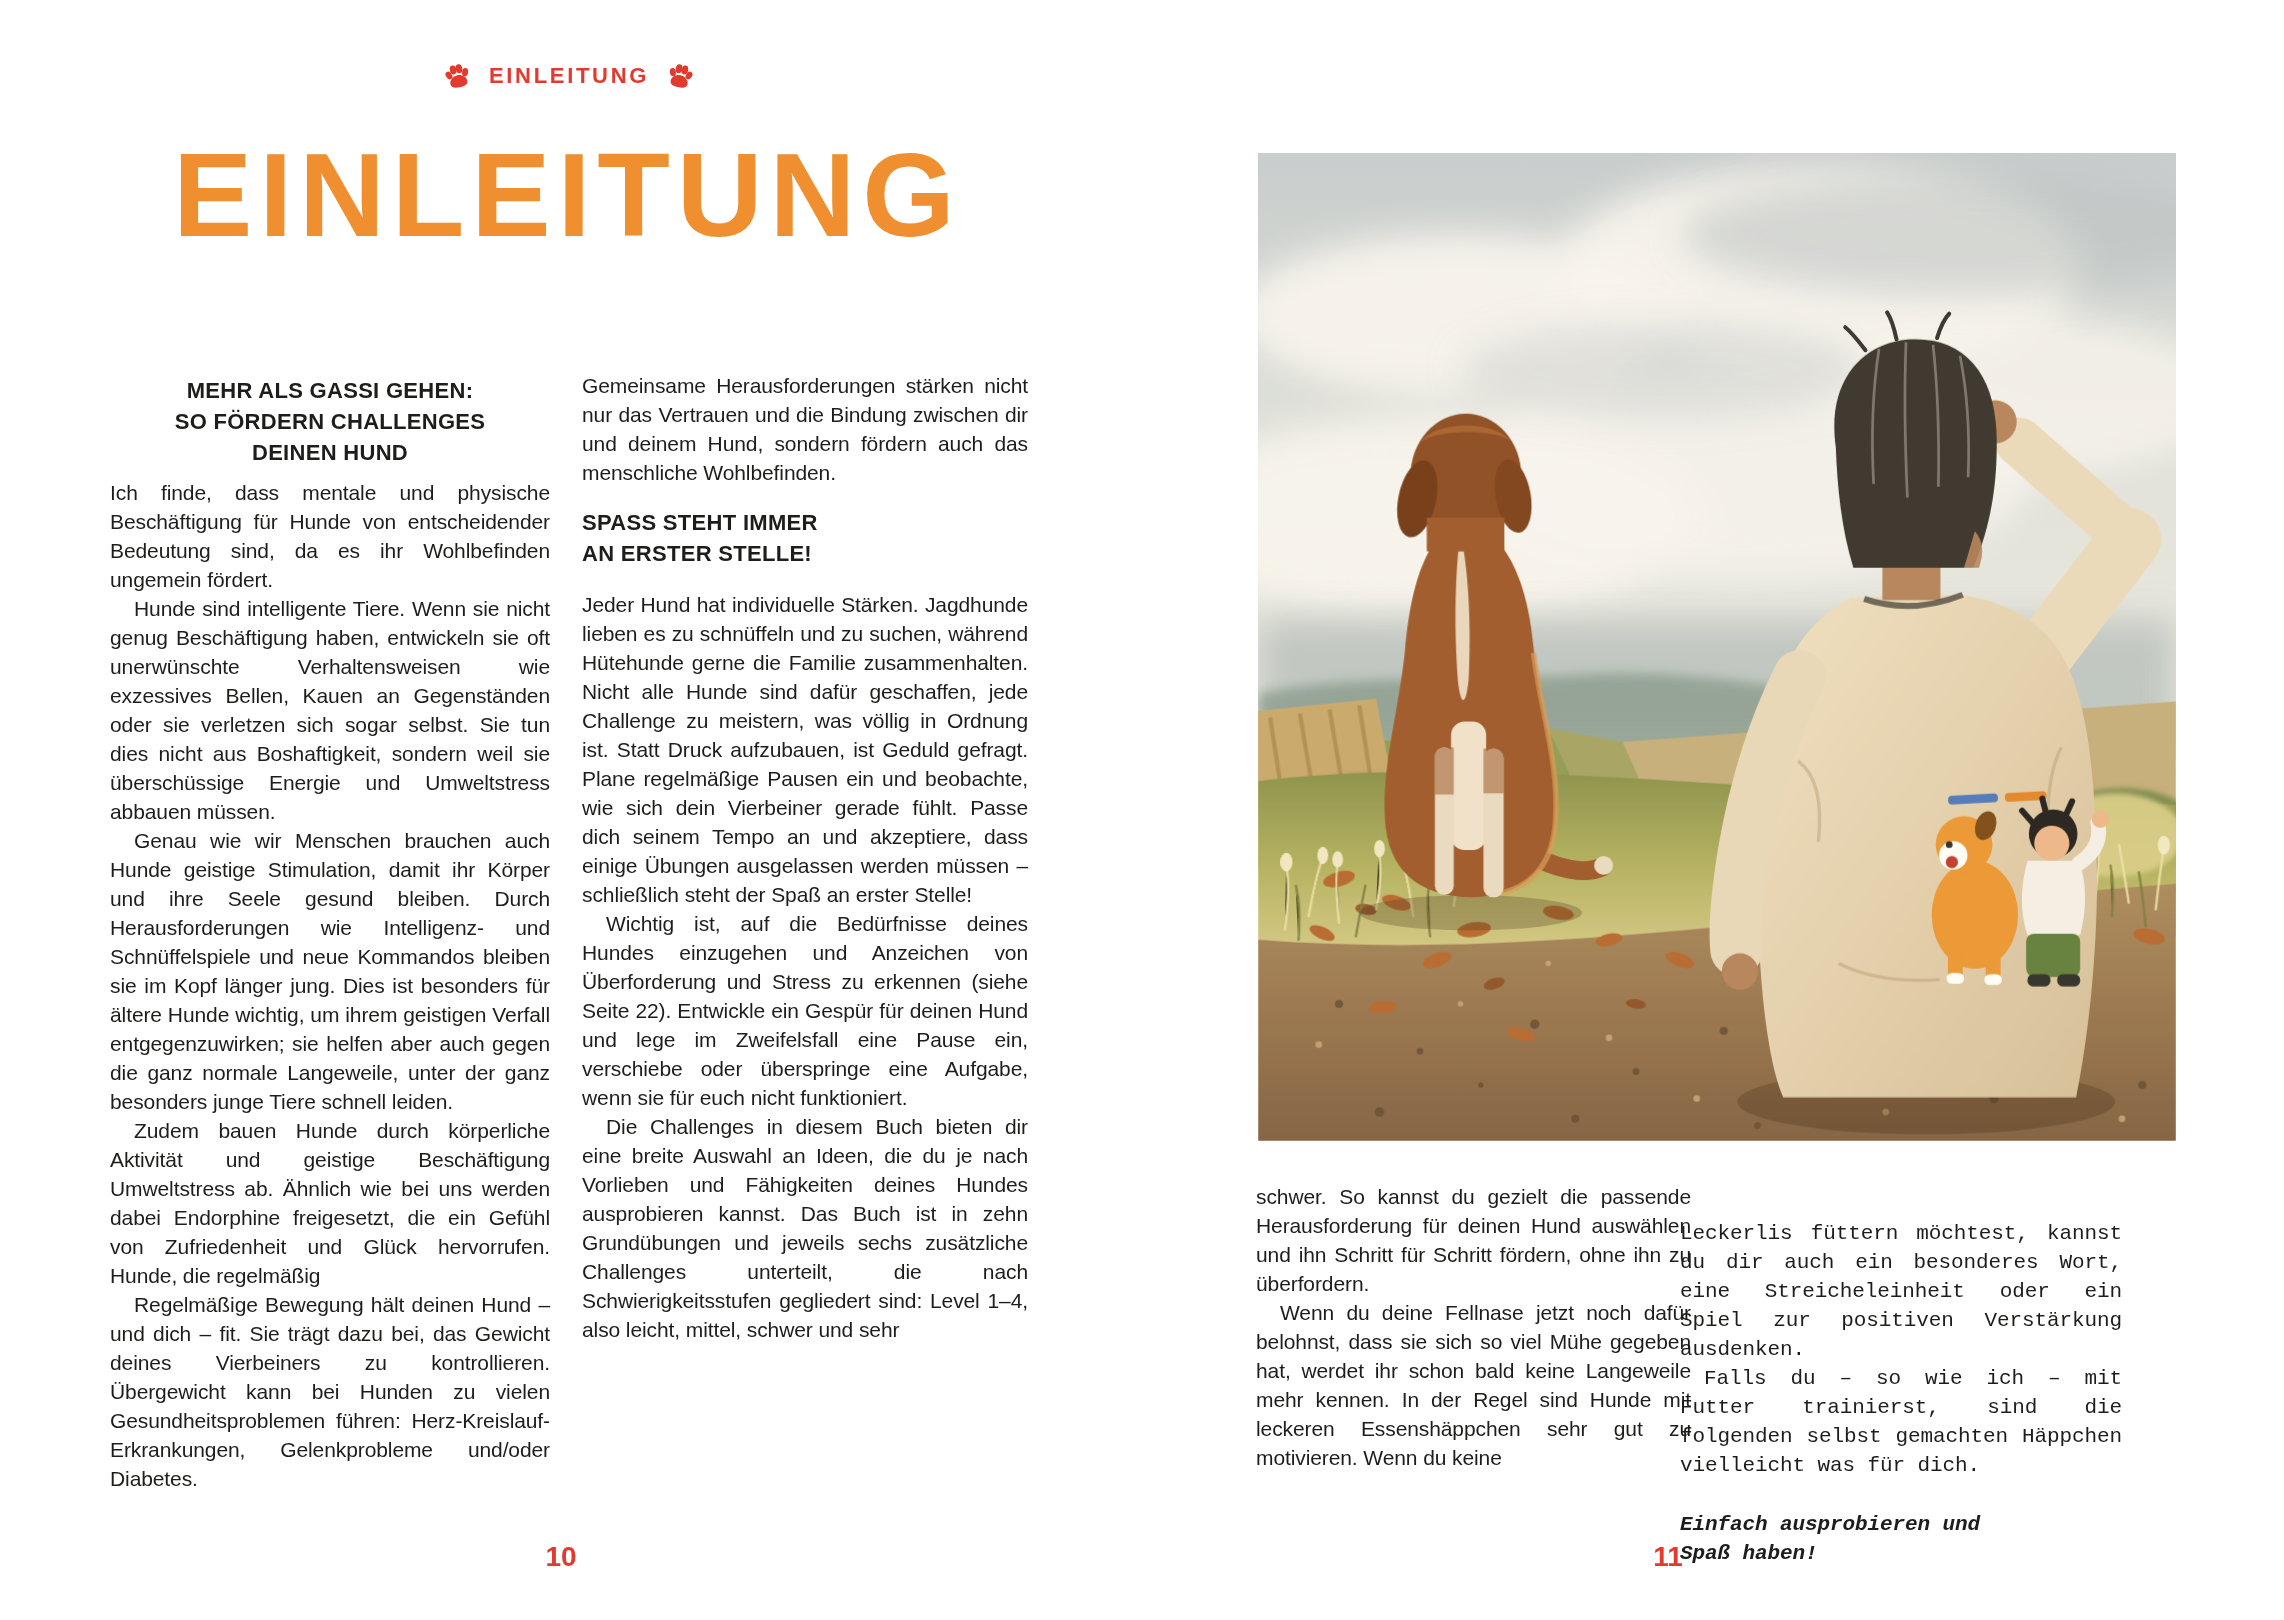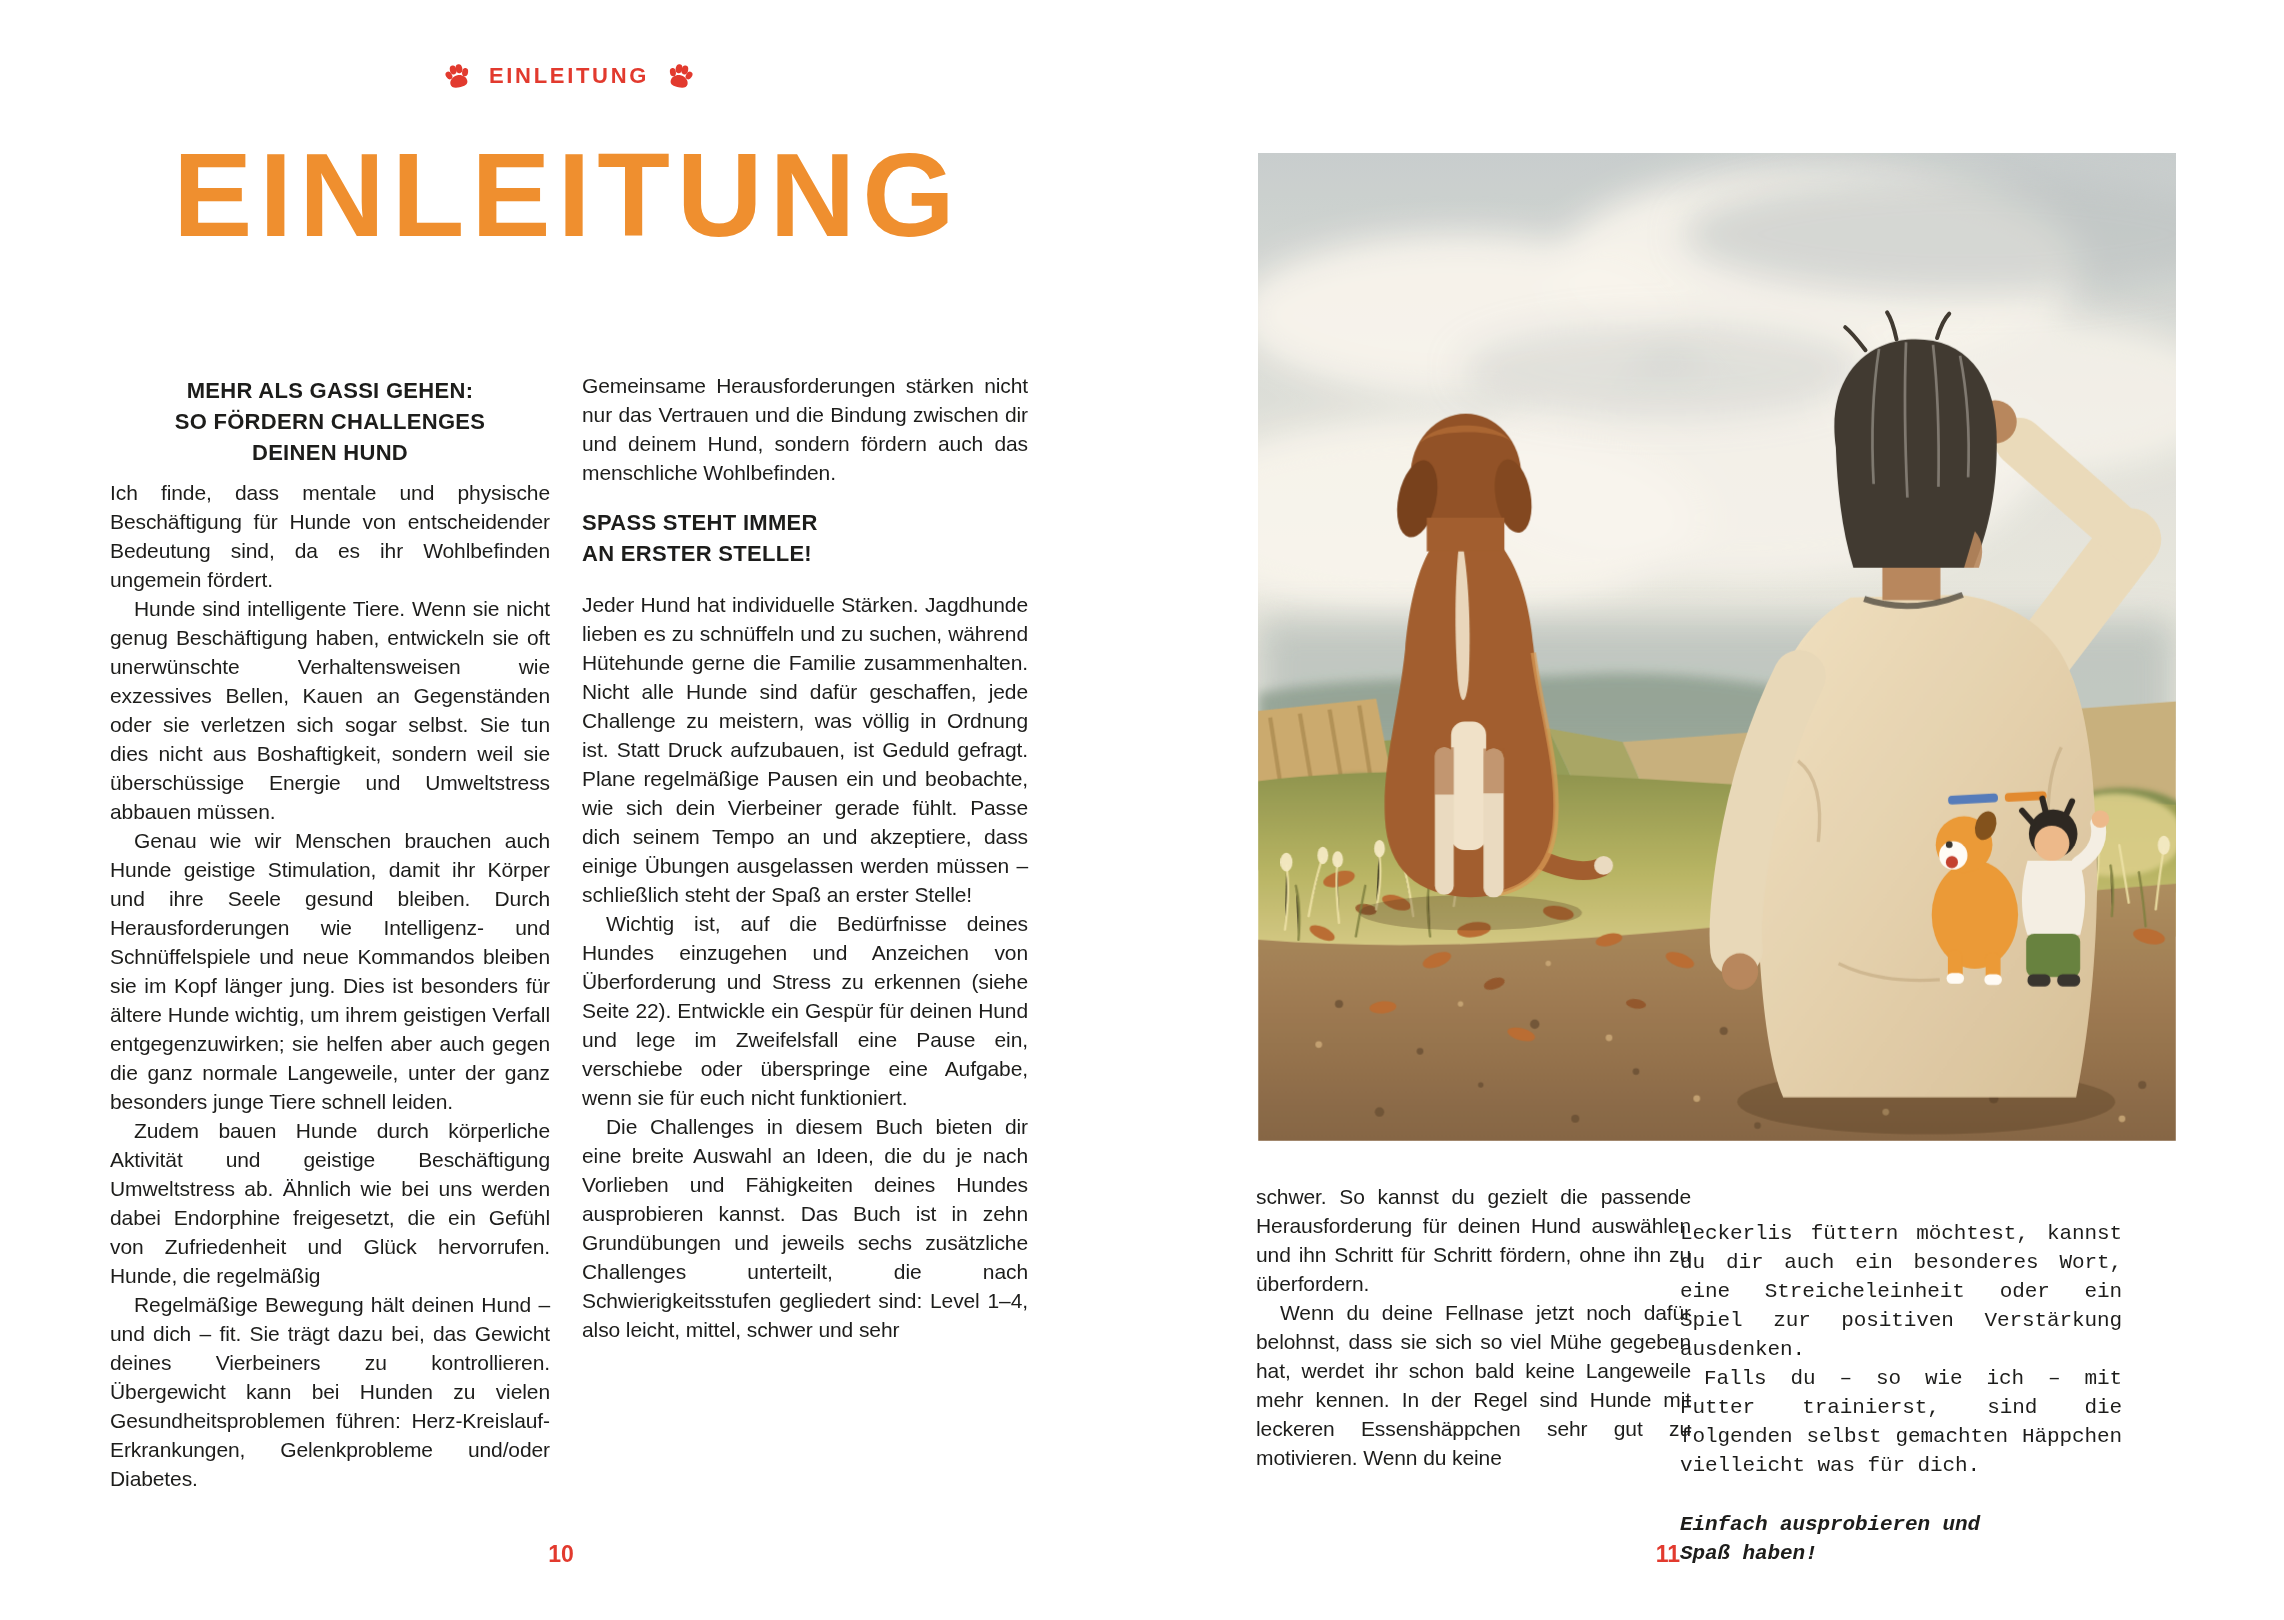--- a/index.html
+++ b/index.html
@@ -52,21 +52,21 @@
   .col2-left .subhead{margin-top:20px;margin-bottom:21px;}
   .col1-right{left:1256px;top:1182px;width:435px;}
   .col2-right{left:1680px;top:1219px;width:442px;font-family:Liberation Mono, monospace;}
   .closing{
     margin-top:30px;font-weight:700;font-style:italic;
     font-size:21px;line-height:30px;white-space:pre-line;text-align:left;
   }
   
   .pagenum{
     position:absolute;top:1541px;width:176px;text-align:center;
-    color:var(--accent-red);font-size:23px;font-weight:700;
+    color:var(--accent-red);font-size:28px;font-weight:700;
   }
   .pagenum.pn-left{left:473px;}
   .pagenum.pn-right{left:1580px;}
   
   .photo{
     position:absolute;left:1258px;top:153px;width:918px;height:988px;
     overflow:hidden;
   }
   .photo svg{display:block;width:100%;height:100%;}
 </style>

